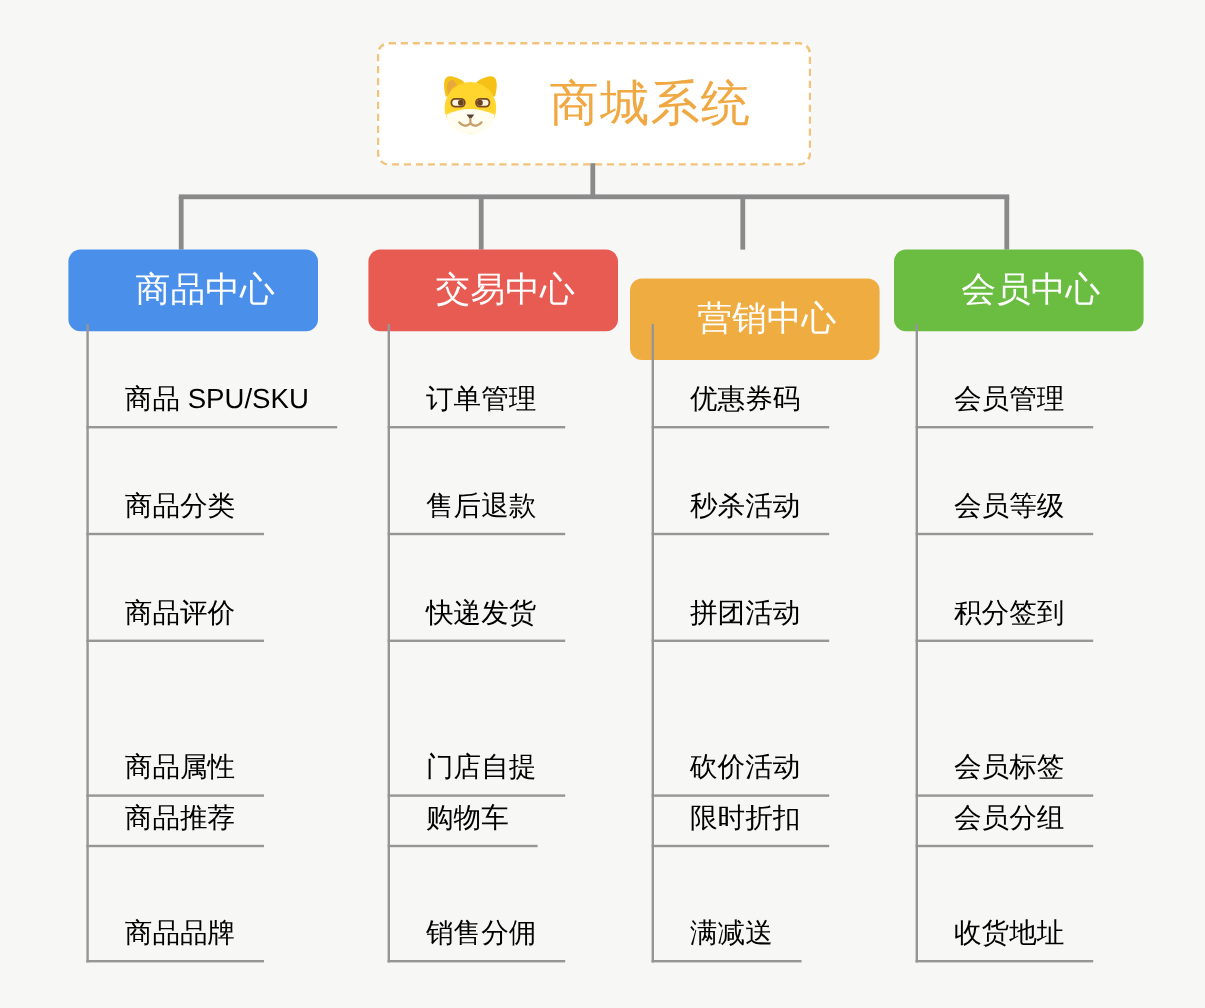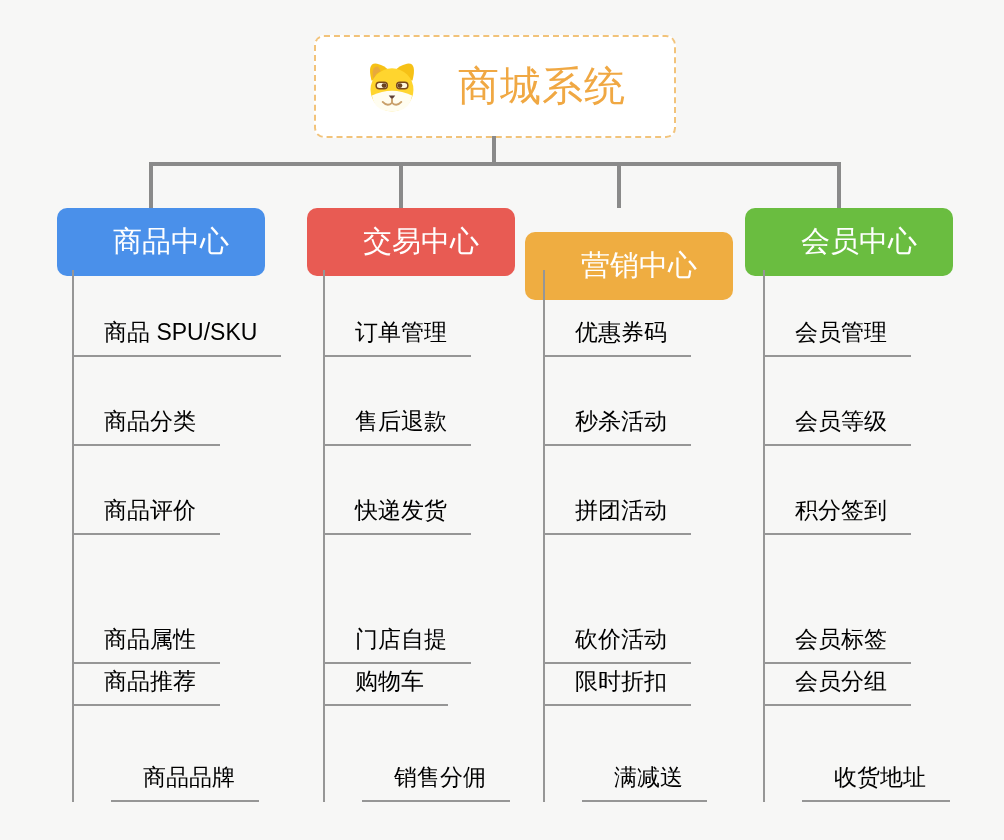--- a/index.html
+++ b/index.html
@@ -65,21 +65,21 @@
     border-bottom:2px solid #969696;
     font-size:23px; line-height:26px;
     color:#000000; white-space:nowrap;
     cursor:default;
   }
   .leaf:nth-child(1) { top:49px;  }
   .leaf:nth-child(2) { top:138px; }
   .leaf:nth-child(3) { top:227px; }
   .leaf:nth-child(4) { top:316px;margin-top:40px; }
   .leaf:nth-child(5) { top:398px;text-align:right; }
-  .leaf:nth-child(6) { top:494px;margin-left:39px; }
+  .leaf:nth-child(6) { top:494px; }
 </style>
 </head>
 <body>
 
 <div class="canvas">
 
   <div class="root-node">
     <svg class="root-icon" viewBox="0 0 60 62" aria-hidden="true">
 
       <path d="M8 24 Q3 4 14 6 Q23 8 27 14 L20 24 Z" fill="#f6c116"></path>

